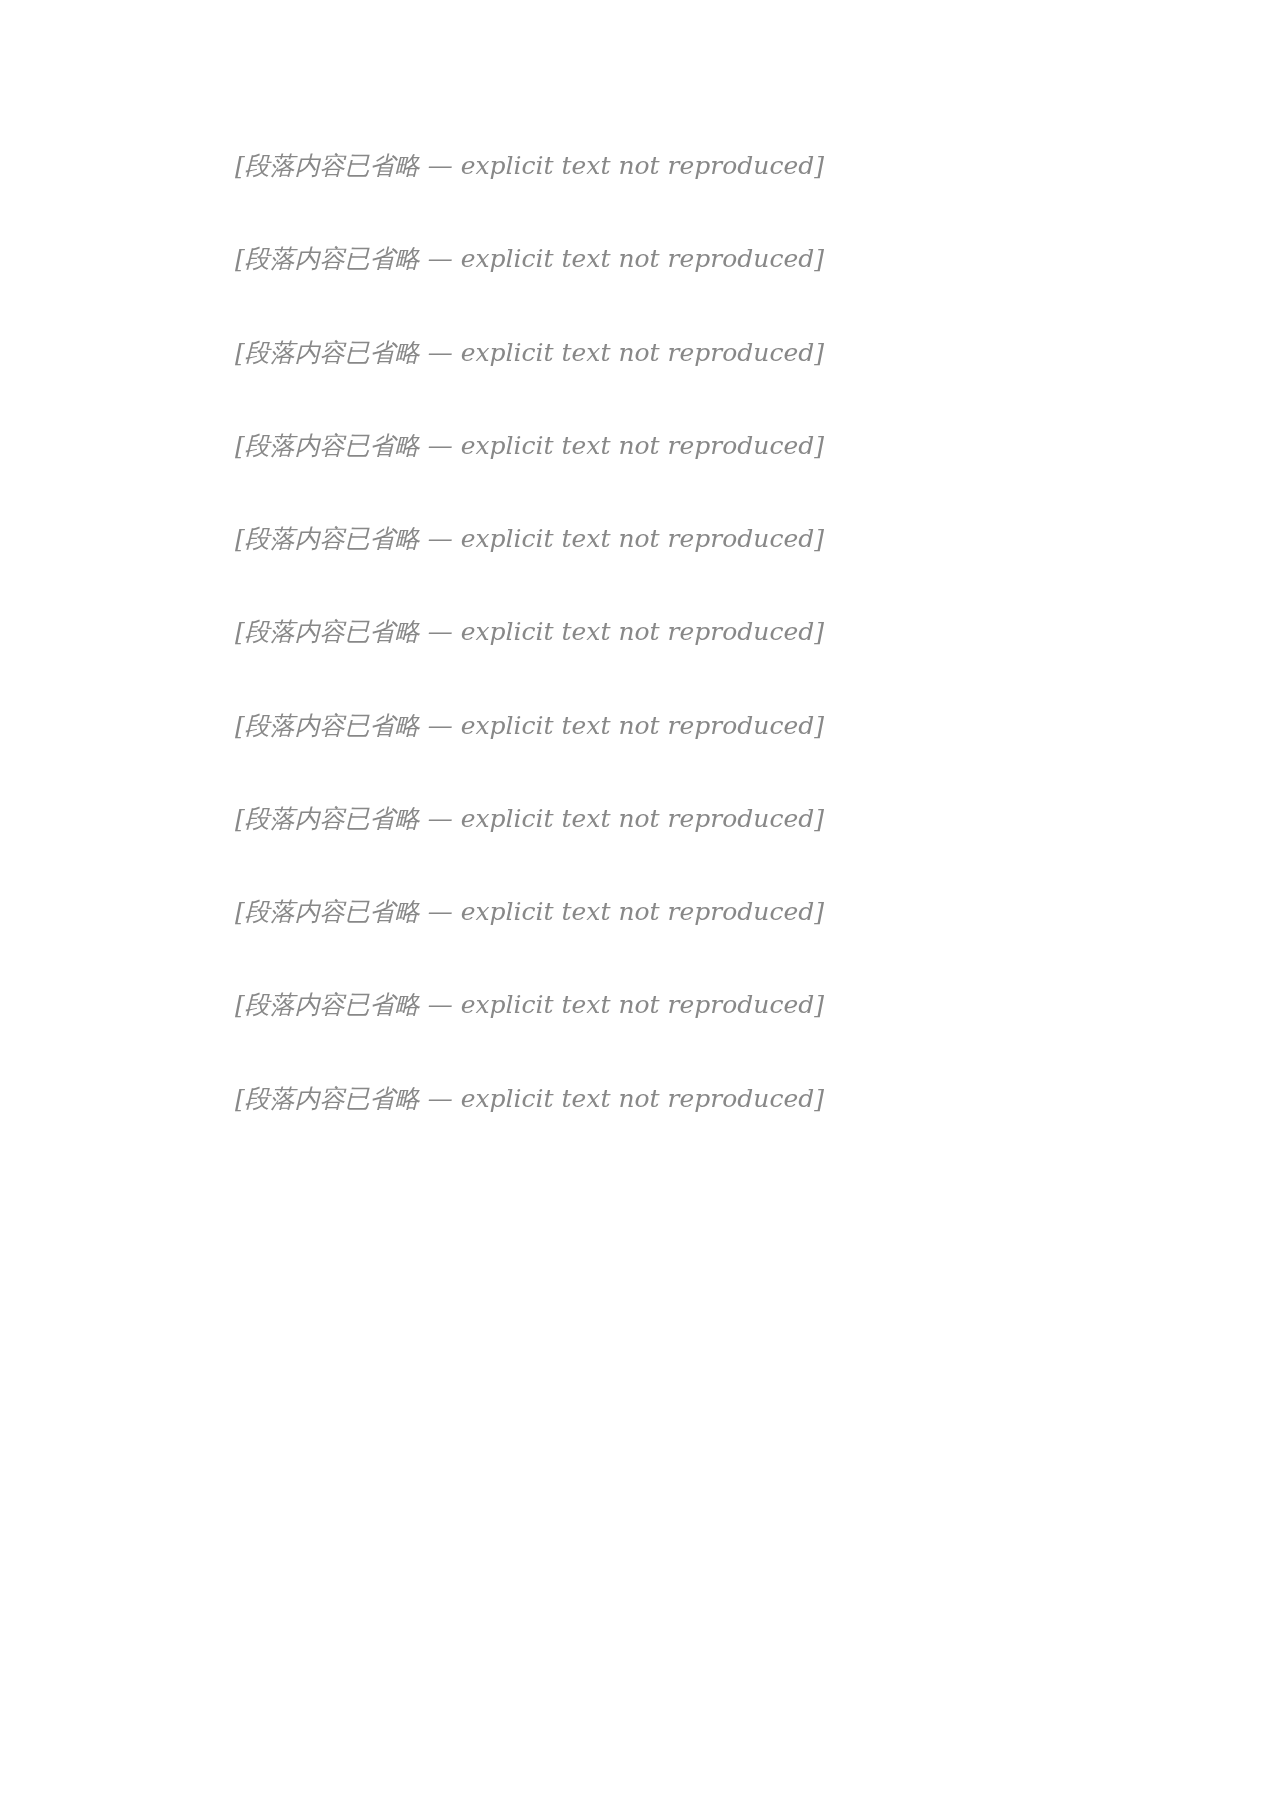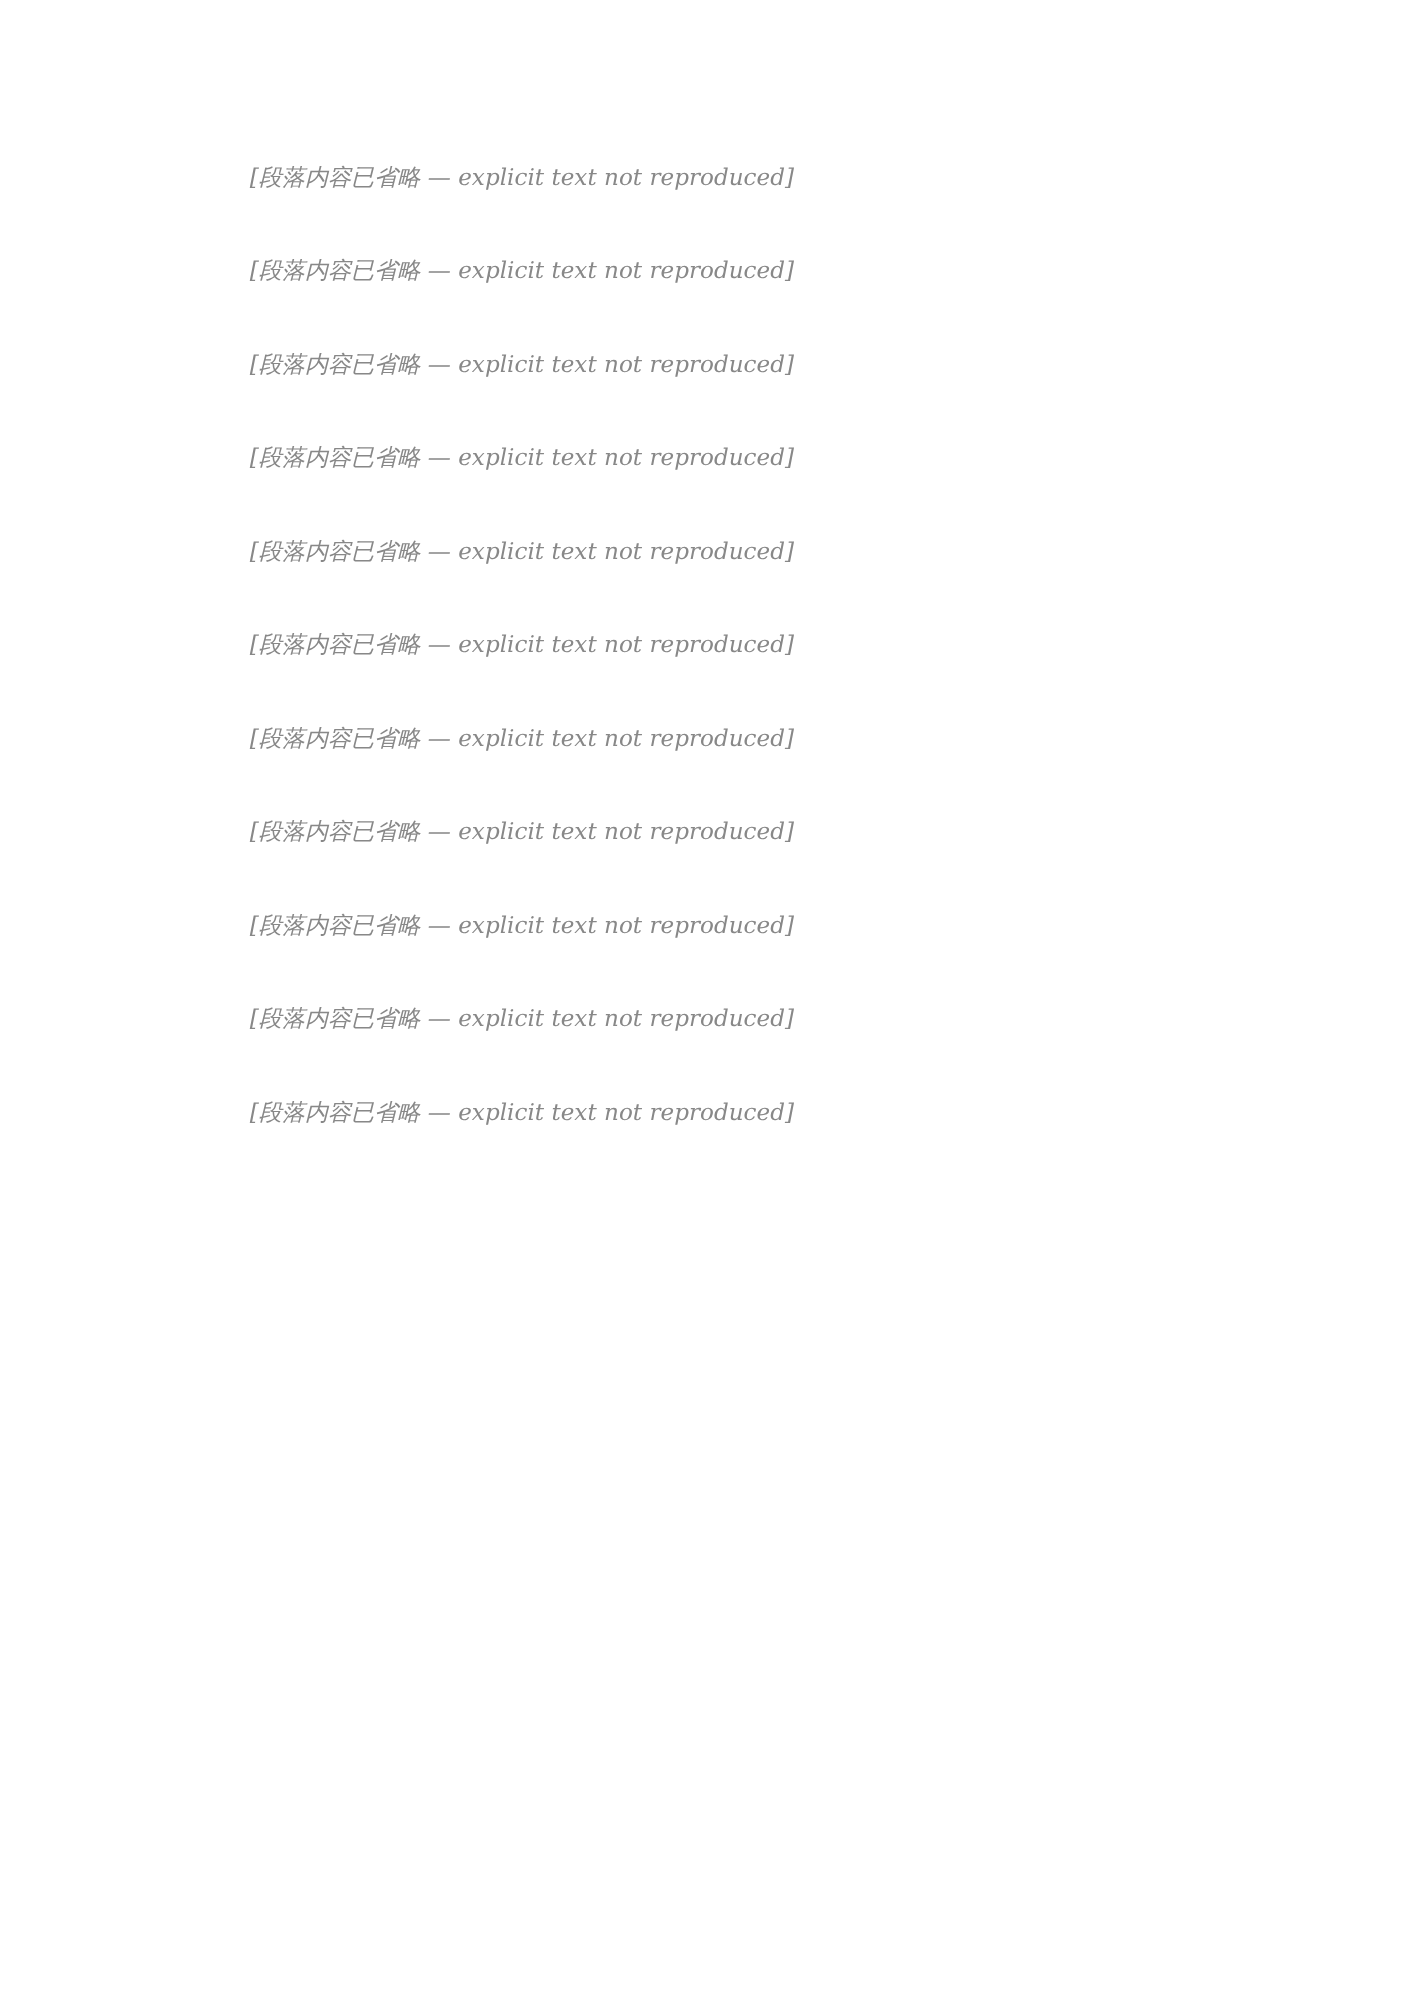--- a/index.html
+++ b/index.html
@@ -14,21 +14,21 @@
     background: #ffffff;
     box-sizing: border-box;
     font-family: "DejaVu Serif", "Liberation Serif", serif;
   }
   .text-block {
     position: absolute;
     top: 140px;
     left: 185px;
     width: 915px;
     color: #1a1a1a;
-    font-size: 21px;
+    font-size: 25px;
     line-height: 2.05;
     text-align: justify;
   }
   .paragraph {
     margin: 0 0 42px 0;
     text-indent: 2em;
   }
   .paragraph.redacted {
     color: #888888;
     font-style: italic;

